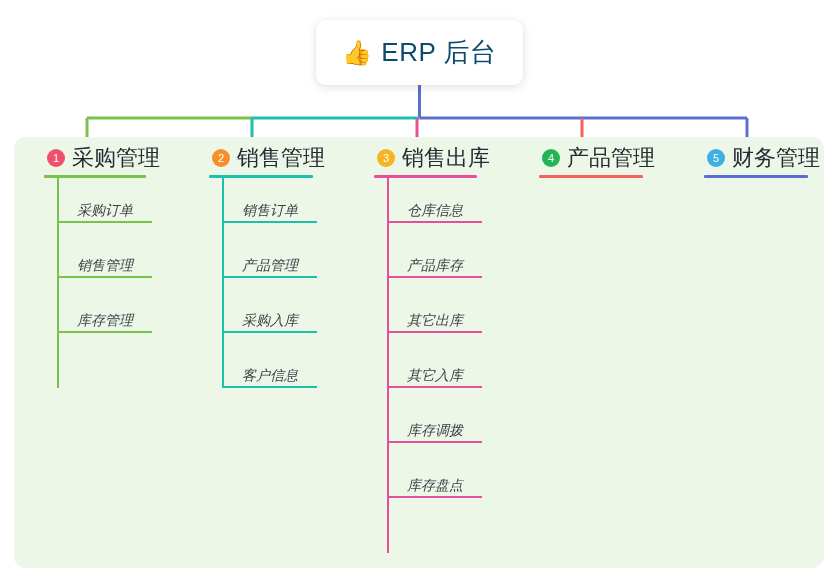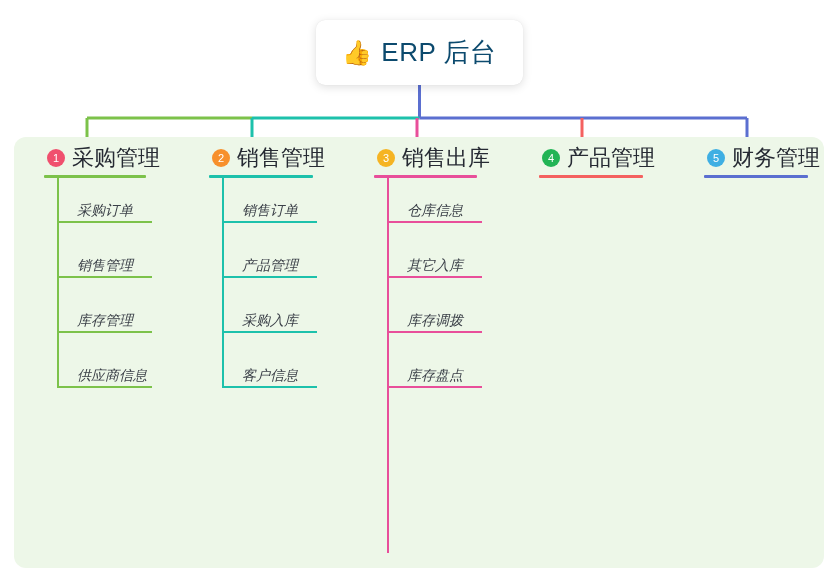--- a/index.html
+++ b/index.html
@@ -151,24 +151,20 @@
             <div class="item-rule" style="background: rgb(124, 194, 74); width: 95px;"></div>
           </div>
           <div class="item">
             <span class="item-label">销售管理</span>
             <div class="item-rule" style="background: rgb(124, 194, 74); width: 95px;"></div>
           </div>
           <div class="item">
             <span class="item-label">库存管理</span>
             <div class="item-rule" style="background: rgb(124, 194, 74); width: 95px;"></div>
           </div>
-          <div class="item">
-            <span class="item-label">供应商信息</span>
-            <div class="item-rule" style="background: rgb(124, 194, 74); width: 95px;"></div>
-          </div>
         </div>
       </div>
       <div class="col" style="left: 209px;">
         <div class="col-head">
           <span class="badge" style="background: rgb(247, 144, 44);">2</span>
           <span class="col-title">销售管理</span>
         </div>
         <div class="head-rule" style="background: rgb(29, 193, 171); width: 104px;"></div>
         <div class="children">
           <div class="spine" style="background: rgb(29, 193, 171); height: 210px;"></div>
@@ -196,20 +192,28 @@
           <span class="col-title">销售出库</span>
         </div>
         <div class="head-rule" style="background: rgb(232, 79, 154); width: 103px;"></div>
         <div class="children">
           <div class="spine" style="background: rgb(232, 79, 154); height: 375px;"></div>
           <div class="item">
             <span class="item-label">仓库信息</span>
             <div class="item-rule" style="background: rgb(232, 79, 154); width: 95px;"></div>
           </div>
           <div class="item">
+            <span class="item-label">产品库存</span>
+            <div class="item-rule" style="background: rgb(232, 79, 154); width: 95px;"></div>
+          </div>
+          <div class="item">
+            <span class="item-label">其它出库</span>
+            <div class="item-rule" style="background: rgb(232, 79, 154); width: 95px;"></div>
+          </div>
+          <div class="item">
             <span class="item-label">其它入库</span>
             <div class="item-rule" style="background: rgb(232, 79, 154); width: 95px;"></div>
           </div>
           <div class="item">
             <span class="item-label">库存调拨</span>
             <div class="item-rule" style="background: rgb(232, 79, 154); width: 95px;"></div>
           </div>
           <div class="item">
             <span class="item-label">库存盘点</span>
             <div class="item-rule" style="background: rgb(232, 79, 154); width: 95px;"></div>

